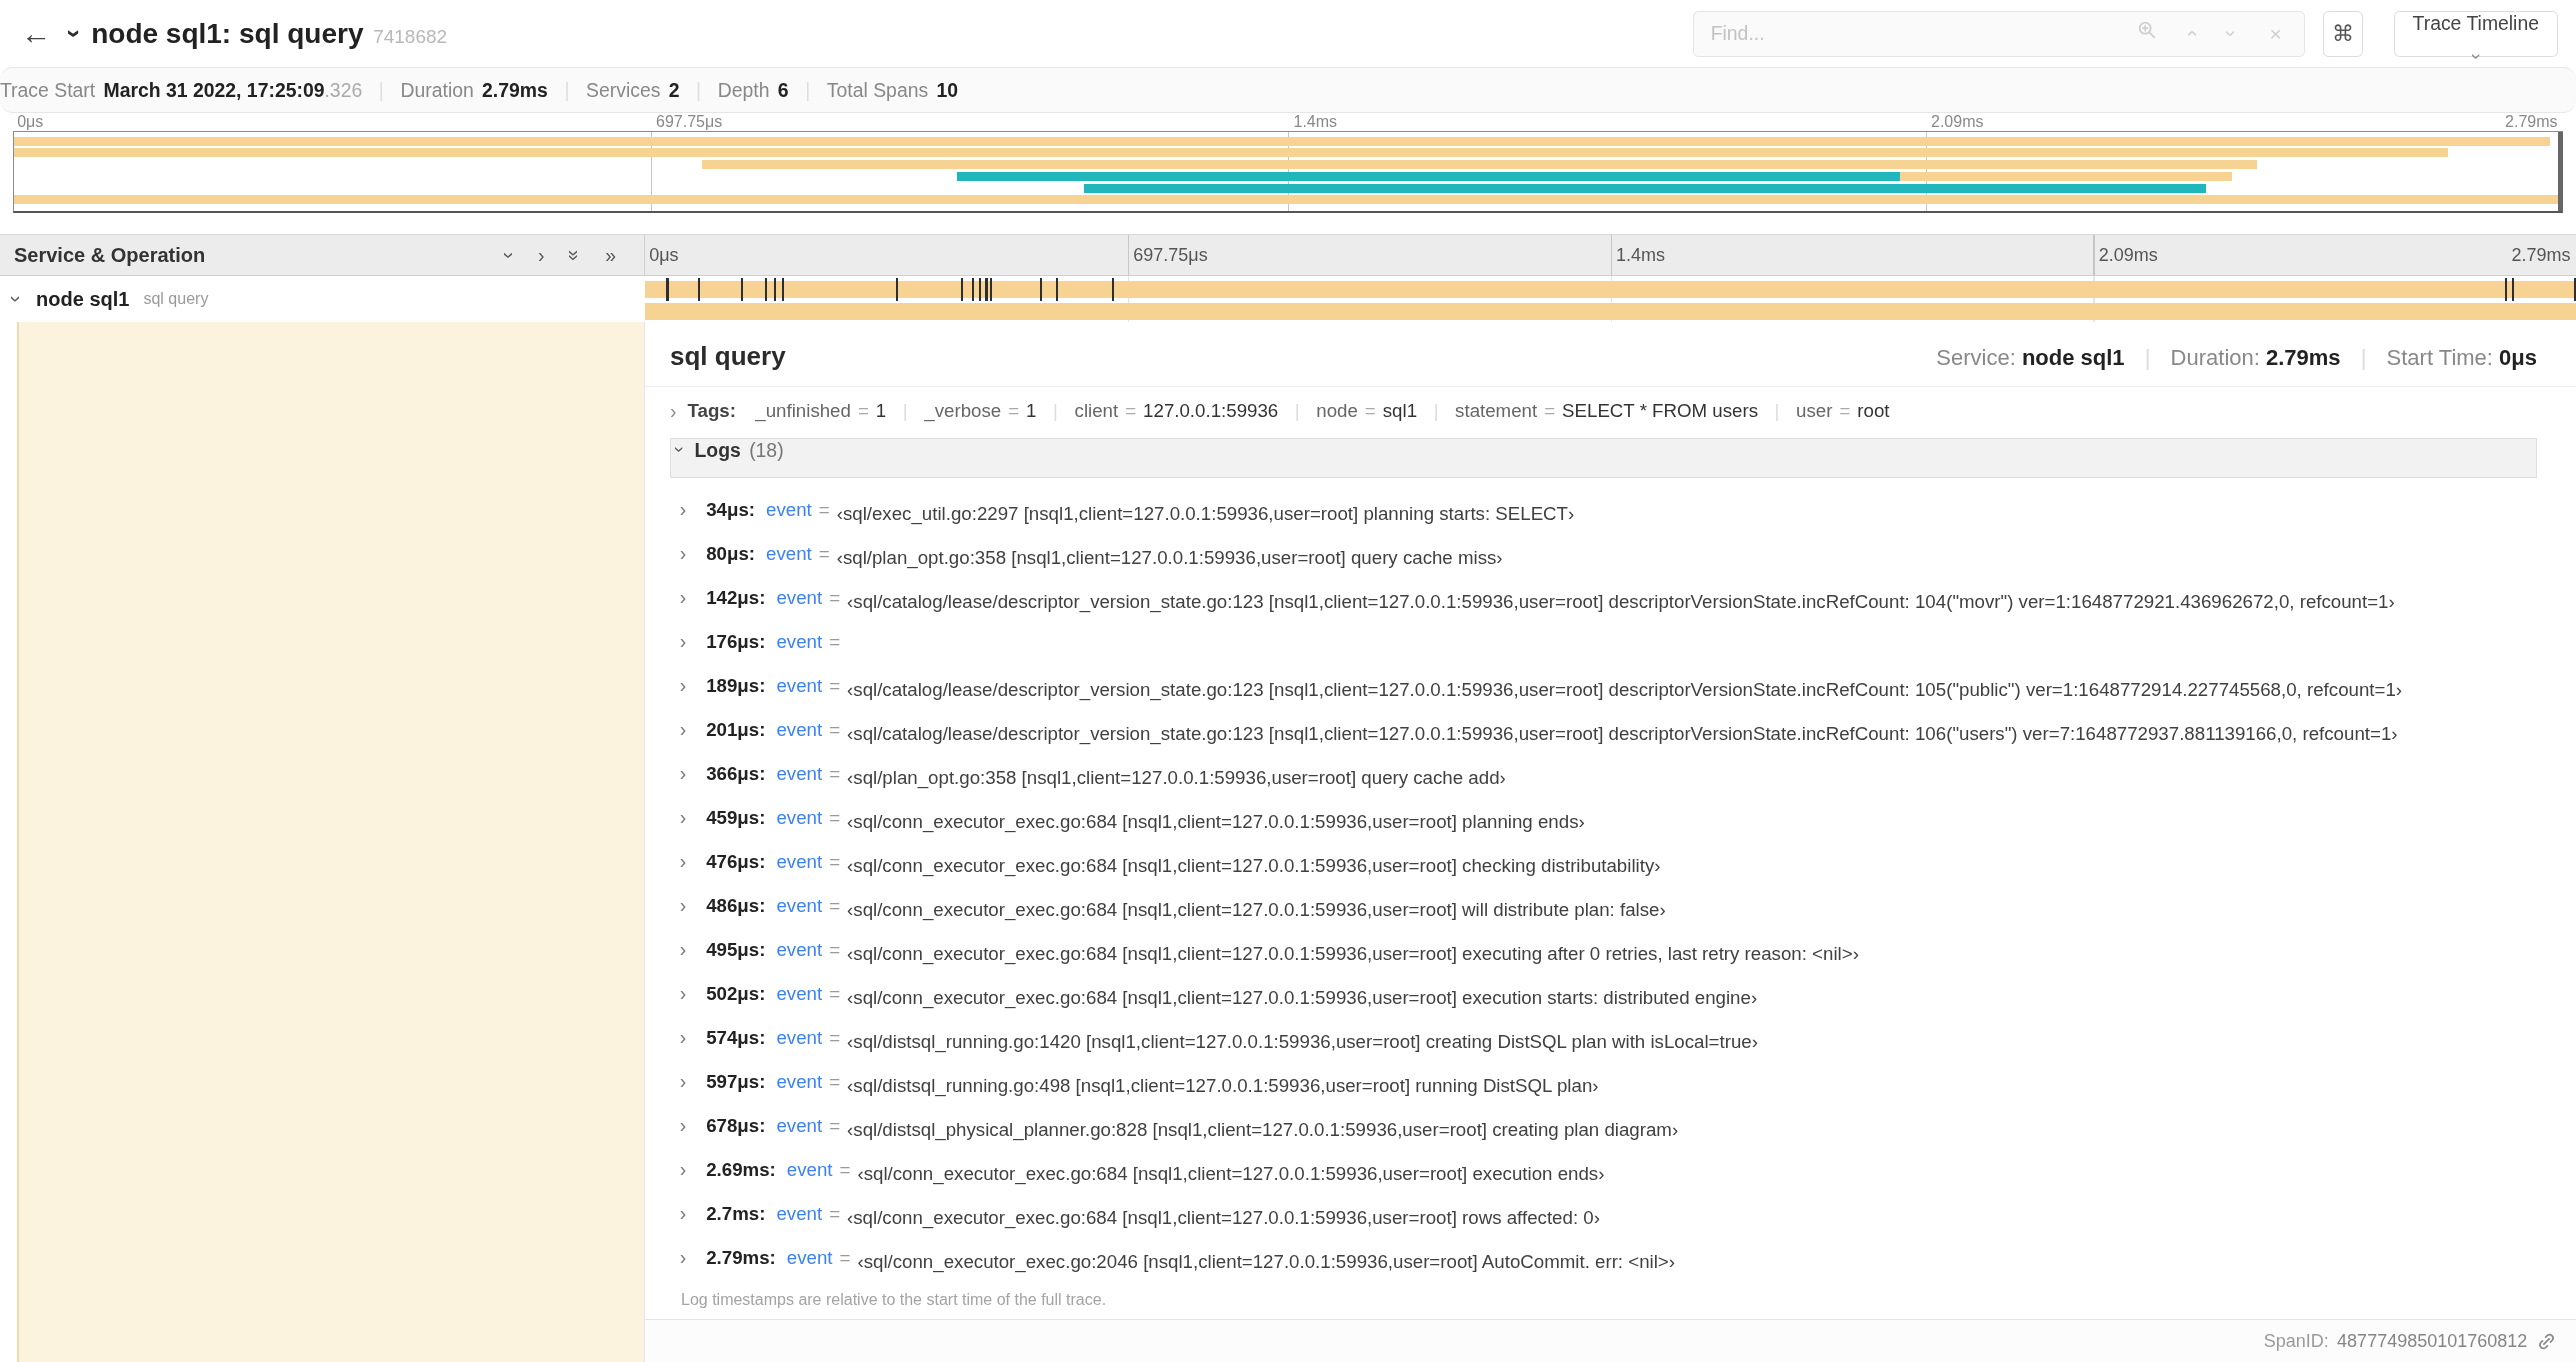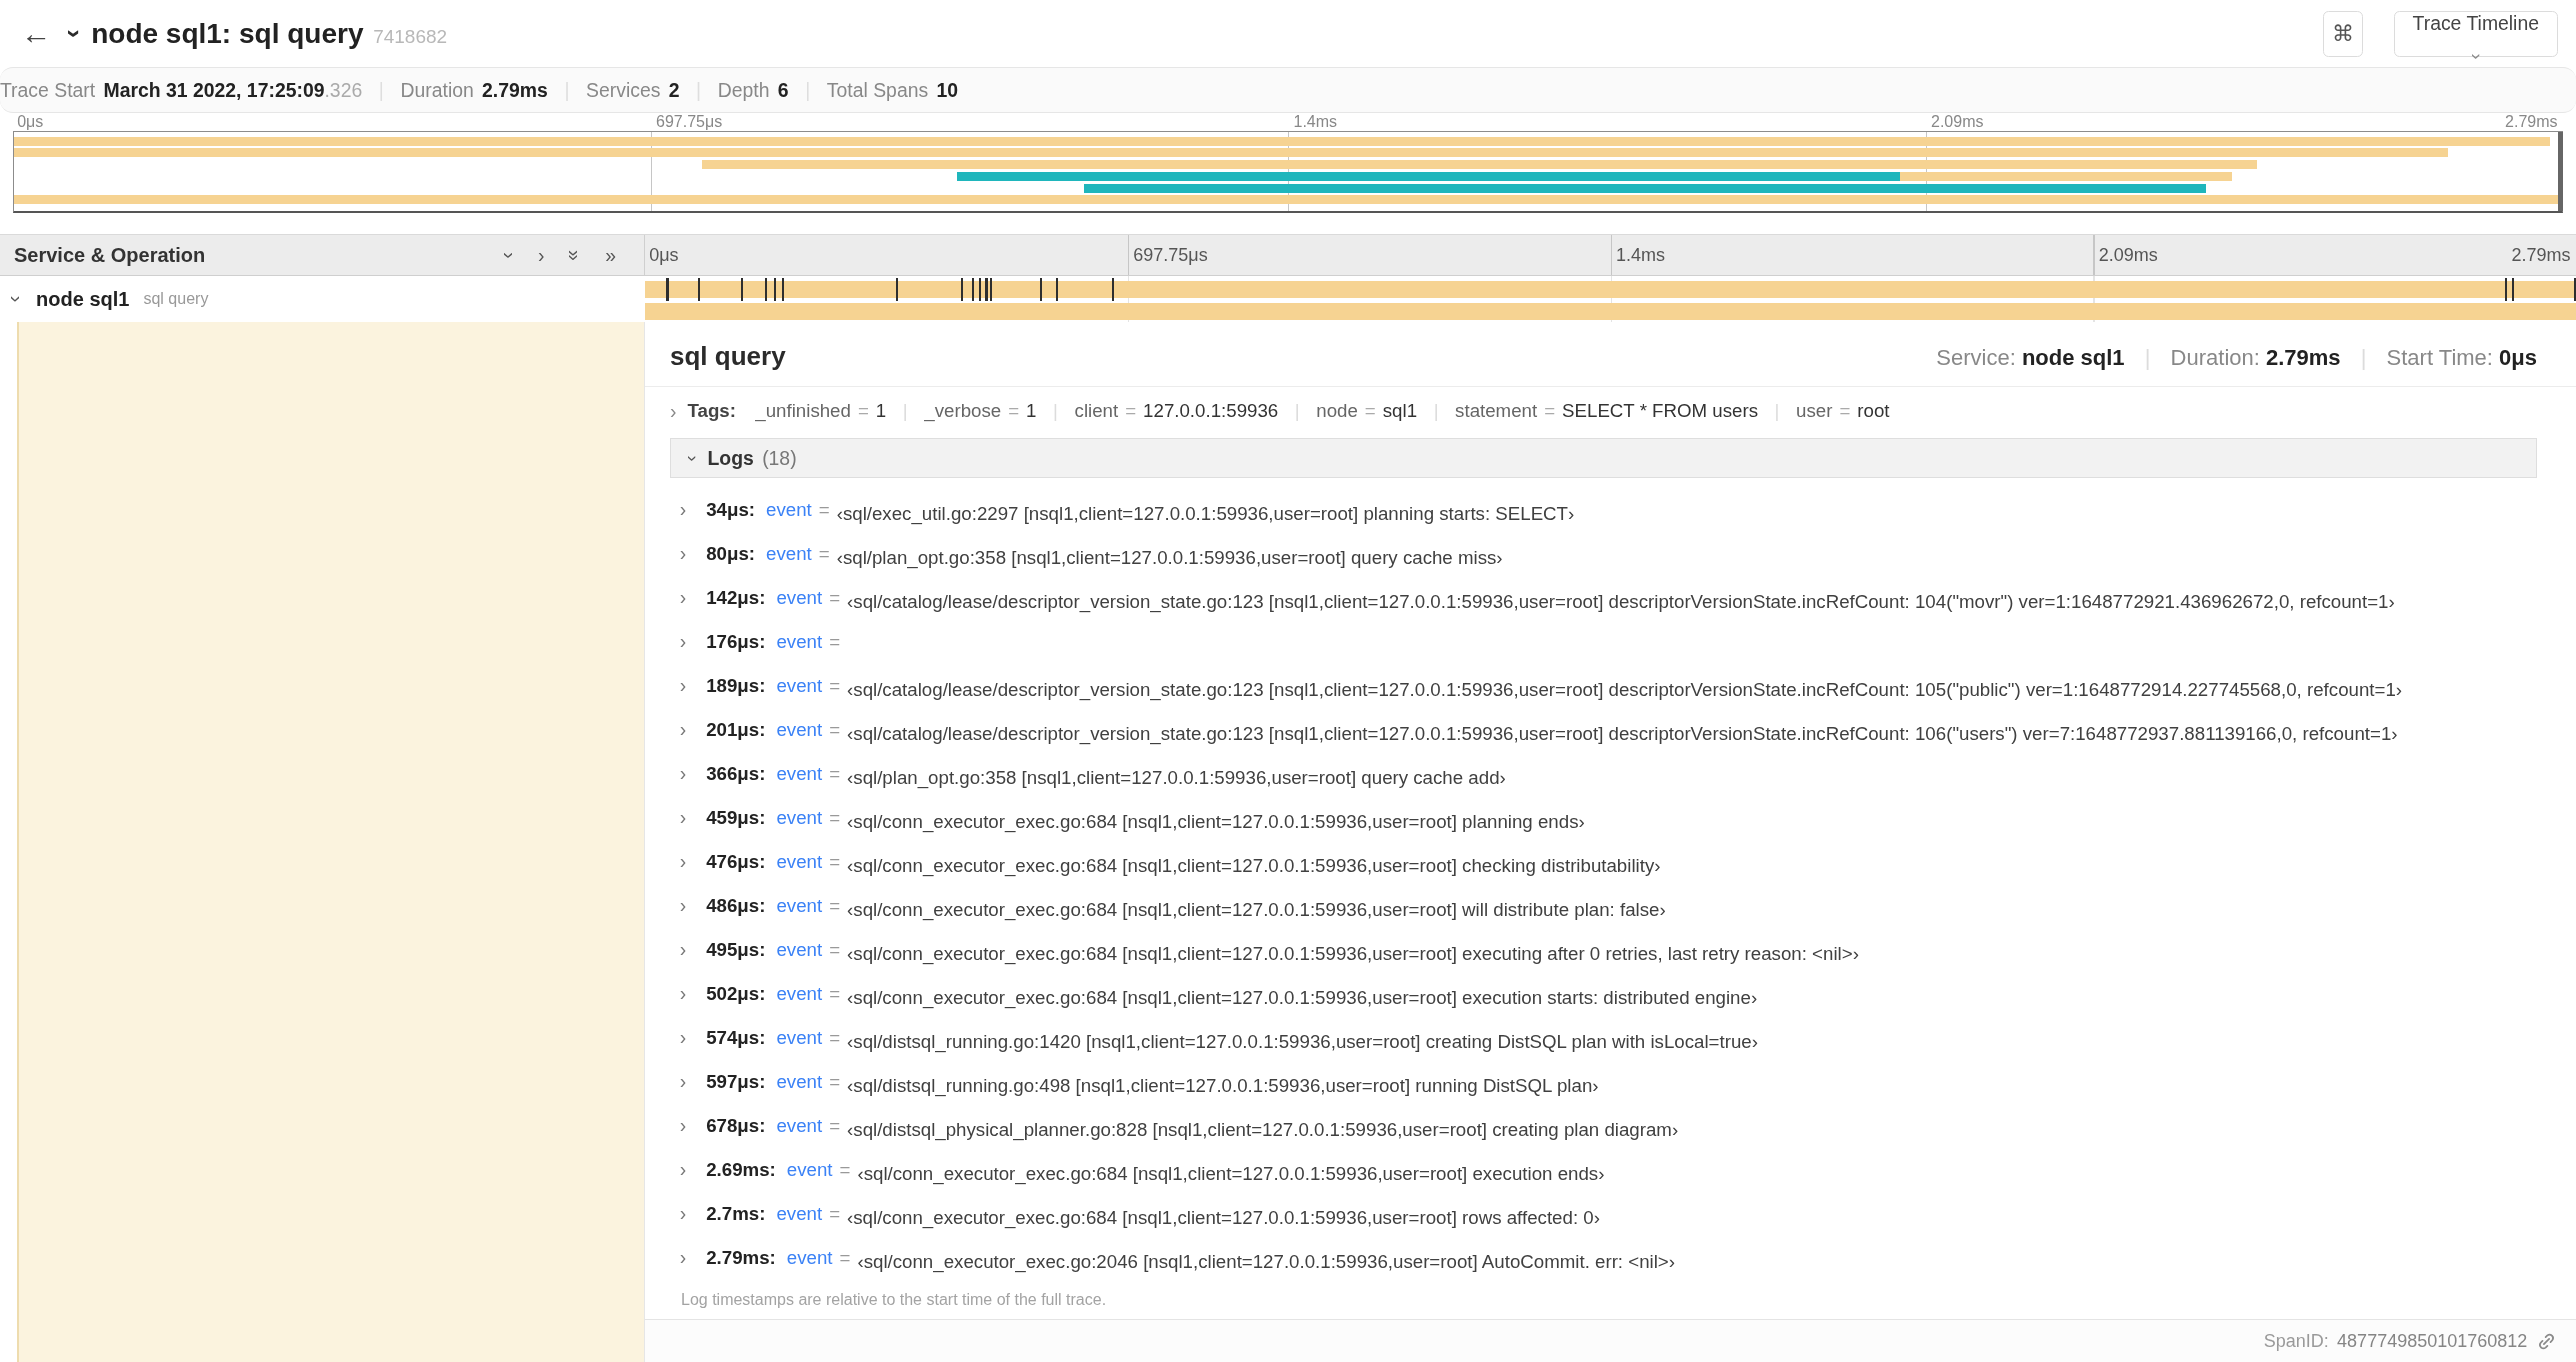--- a/index.html
+++ b/index.html
@@ -82,21 +82,21 @@
 
   .tags-row { padding: 12.5px 39px 9.7px 25px; font-size: 18.7px; display: flex; align-items: center; white-space: nowrap; overflow: hidden; cursor: pointer; }
   .t-chev { color: #888; font-size: 19.4px; margin-right: 11px; }
   .t-label { font-weight: 700; color: #444; margin-right: 19.4px; }
   .tag-key { color: #666; }
   .tag-eq { color: #aaa; margin: 0 7px; }
   .tag-val { color: #333; }
   .tag-sep { color: #dcdcdc; margin: 0 16.6px; }
 
   .logs-section { margin: 5.5px 39px 0 25px; }
-  .logs-header { height: 40px; background: #f2f2f2; border: 1.4px solid #dedede; display: flex; align-items: center; padding: 0 18px; font-size: 19.4px; cursor: pointer; }
+  .logs-header { height: 40px; background: #f2f2f2; border: 1.4px solid #dedede; display: flex; padding: 0 5px; font-size: 19.4px; cursor: pointer; }
   .l-chev { color: #555; font-size: 18px; margin-right: 12.5px; }
   .l-title { font-weight: 700; color: #333; margin-right: 8.3px; }
   .l-count { color: #777; }
   .log-rows { padding: 9.7px 0 0 9.7px; }
   .log-row { display: flex; align-items: center; height: 44px; font-size: 18.7px; white-space: nowrap; overflow: hidden; cursor: pointer; }
   .log-chev { color: #777; font-size: 19.4px; margin-right: 12.5px; width: 14px; }
   .log-time { font-weight: 700; color: #222; margin-right: 11px; }
   .log-field { color: #3b82f6; margin-right: 7px; }
   .log-eq { color: #999; margin-right: 7px; }
   .log-val { color: #404040; overflow: hidden; text-overflow: ellipsis; margin-top: 8px; }
@@ -113,20 +113,34 @@
 <div class="app">
 
   <header class="topbar">
     <button class="back-btn"><span>←</span></button>
     <span class="title-chev"><span class="rot90">›</span></span>
     <h1 class="page-title">
       <span>node sql1: sql query</span>
       <span class="trace-id">7418682</span>
     </h1>
     <div class="spacer"></div>
+    <div class="find-group">
+      <input class="find-input" placeholder="Find..." style="">
+      <span class="find-icon">
+        <svg width="22" height="22" viewBox="0 0 24 24" fill="none" stroke="#cfcfcf" stroke-width="2" stroke-linecap="round">
+            <circle cx="10" cy="10" r="6"></circle>
+            <line x1="14.5" y1="14.5" x2="20" y2="20"></line>
+            <line x1="7.5" y1="10" x2="12.5" y2="10"></line>
+            <line x1="10" y1="7.5" x2="10" y2="12.5"></line>
+          </svg>
+      </span>
+      <span class="find-icon"><span class="rotm90">›</span></span>
+      <span class="find-icon"><span class="rot90">›</span></span>
+      <span class="find-icon">×</span>
+    </div>
     <button class="kbd-btn">
         <span>⌘</span>
       </button>
     <button class="view-btn">
       <span>Trace Timeline</span>
       <span class="rot90 dd-caret">›</span>
     </button>
   </header>
 
   <div class="summary">

